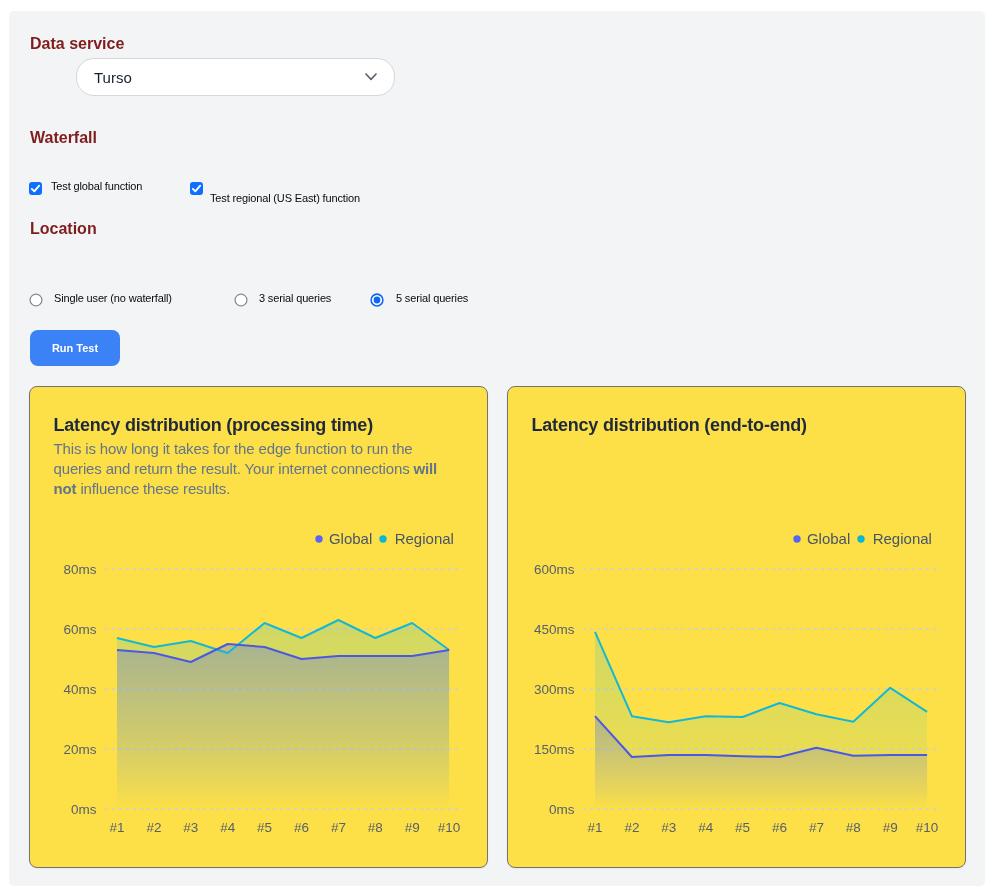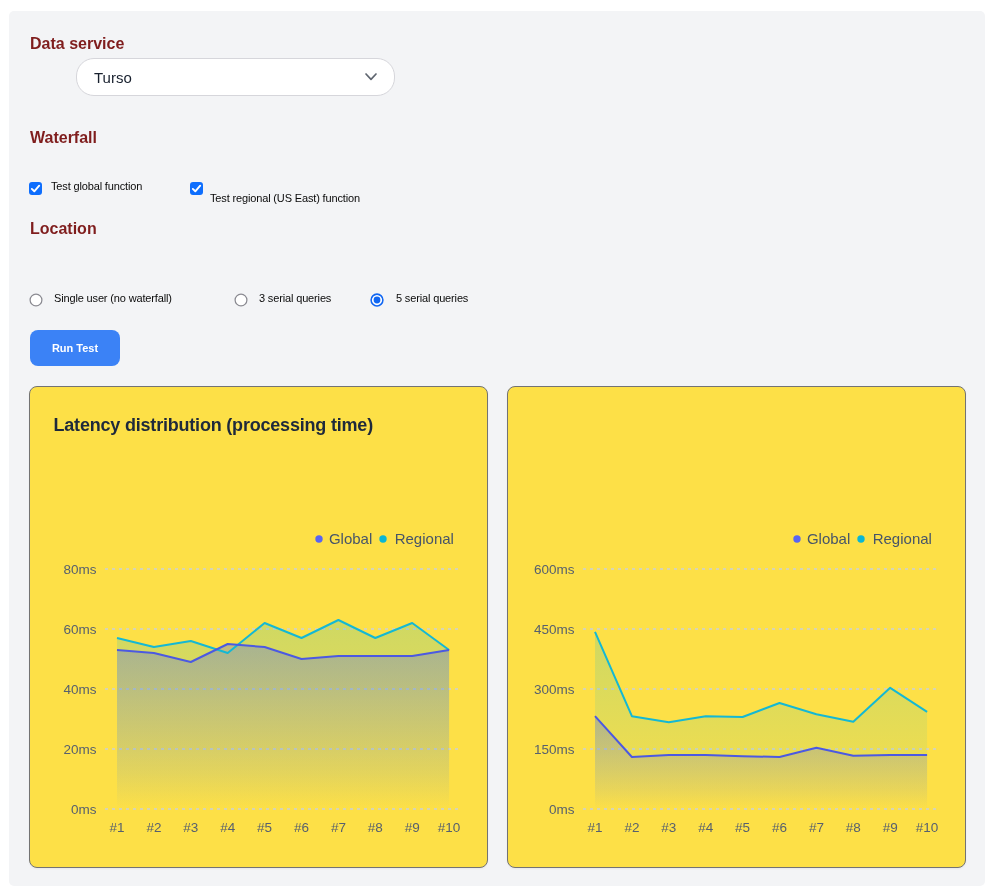--- a/index.html
+++ b/index.html
@@ -44,20 +44,21 @@
   <div class="abs lbl" style="left:250px;top:280px">3 serial queries</div>
   <div class="abs" style="left:361px;top:282px"><svg width="14" height="14" viewBox="0 0 14 14">
         <circle cx="7" cy="7" r="5.9" fill="#fff" stroke="#1066f2" stroke-width="1.55"></circle>
         <circle cx="7" cy="7" r="3.4" fill="#1066f2"></circle>
       </svg></div>
   <div class="abs lbl" style="left:387px;top:280px">5 serial queries</div>
   <div class="abs" style="left:21px;top:319px;width:90px;height:36px;background:#3b82f6;border-radius:8px;color:#fff;font-size:11px;font-weight:bold;text-align:center;line-height:36px">Run Test</div>
 
   <div class="card" style="left:19.5px">
     <div class="ct">Latency distribution (processing time)</div>
+    <div class="cp">This is how long it takes for the edge function to run the<br>queries and return the result. Your internet connections <b>will</b><br><b>not</b> influence these results.</div>
     <svg width="459" height="482" viewBox="0 0 459 482" style="position:absolute;left:0;top:0">
 <defs>
 <linearGradient id="bg30" x1="0" y1="257.0" x2="0" y2="422" gradientUnits="userSpaceOnUse">
             <stop offset="0" stop-color="rgba(88,110,235,0.35)"></stop>
             <stop offset="0.78" stop-color="rgba(88,110,235,0.09)"></stop>
             <stop offset="1" stop-color="rgba(88,110,235,0)"></stop>
           </linearGradient>
 <linearGradient id="cg30" x1="0" y1="233.0" x2="0" y2="422" gradientUnits="userSpaceOnUse">
             <stop offset="0" stop-color="rgba(20,184,212,0.20)"></stop>
             <stop offset="0.78" stop-color="rgba(20,184,212,0.06)"></stop>
@@ -88,20 +89,21 @@
 <path d="M87.0,263.0 L123.9,266.0 L160.8,275.0 L197.7,257.0 L234.6,260.0 L271.5,272.0 L308.4,269.0 L345.3,269.0 L382.2,269.0 L419.1,263.0 L419.1,422 L87.0,422 Z" fill="url(#bg30)"></path>
 <polyline points="87.0,251.0 123.9,260.0 160.8,254.0 197.7,266.0 234.6,236.0 271.5,251.0 308.4,233.0 345.3,251.0 382.2,236.0 419.1,263.0" fill="none" stroke="#14b8d4" stroke-width="2" stroke-linejoin="round"></polyline>
 <polyline points="87.0,263.0 123.9,266.0 160.8,275.0 197.7,257.0 234.6,260.0 271.5,272.0 308.4,269.0 345.3,269.0 382.2,269.0 419.1,263.0" fill="none" stroke="#4b59e2" stroke-width="2" stroke-linejoin="round"></polyline>
 <circle cx="289" cy="152" r="3.7" fill="#5865f2"></circle>
 <text x="298.9" y="157" font-size="15" fill="#475569">Global</text>
 <circle cx="353" cy="152" r="3.7" fill="#0ab6d4"></circle>
 <text x="364.7" y="157" font-size="15" fill="#475569">Regional</text>
 </svg>
   </div>
   <div class="card" style="left:497.5px">
+    <div class="ct">Latency distribution (end-to-end)</div>
     <svg width="459" height="482" viewBox="0 0 459 482" style="position:absolute;left:0;top:0">
 <defs>
 <linearGradient id="bg4" x1="0" y1="329.2" x2="0" y2="422" gradientUnits="userSpaceOnUse">
             <stop offset="0" stop-color="rgba(88,110,235,0.35)"></stop>
             <stop offset="0.78" stop-color="rgba(88,110,235,0.09)"></stop>
             <stop offset="1" stop-color="rgba(88,110,235,0)"></stop>
           </linearGradient>
 <linearGradient id="cg4" x1="0" y1="244.8" x2="0" y2="422" gradientUnits="userSpaceOnUse">
             <stop offset="0" stop-color="rgba(20,184,212,0.20)"></stop>
             <stop offset="0.78" stop-color="rgba(20,184,212,0.06)"></stop>

